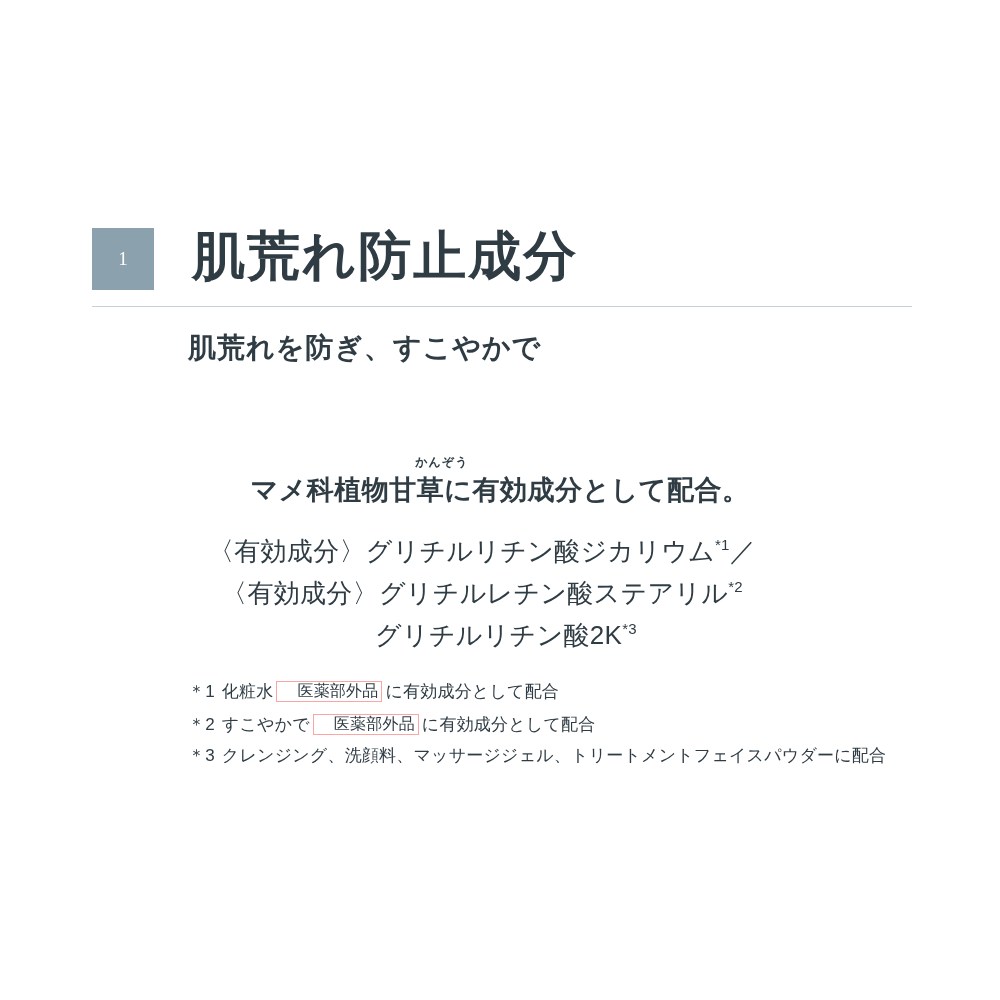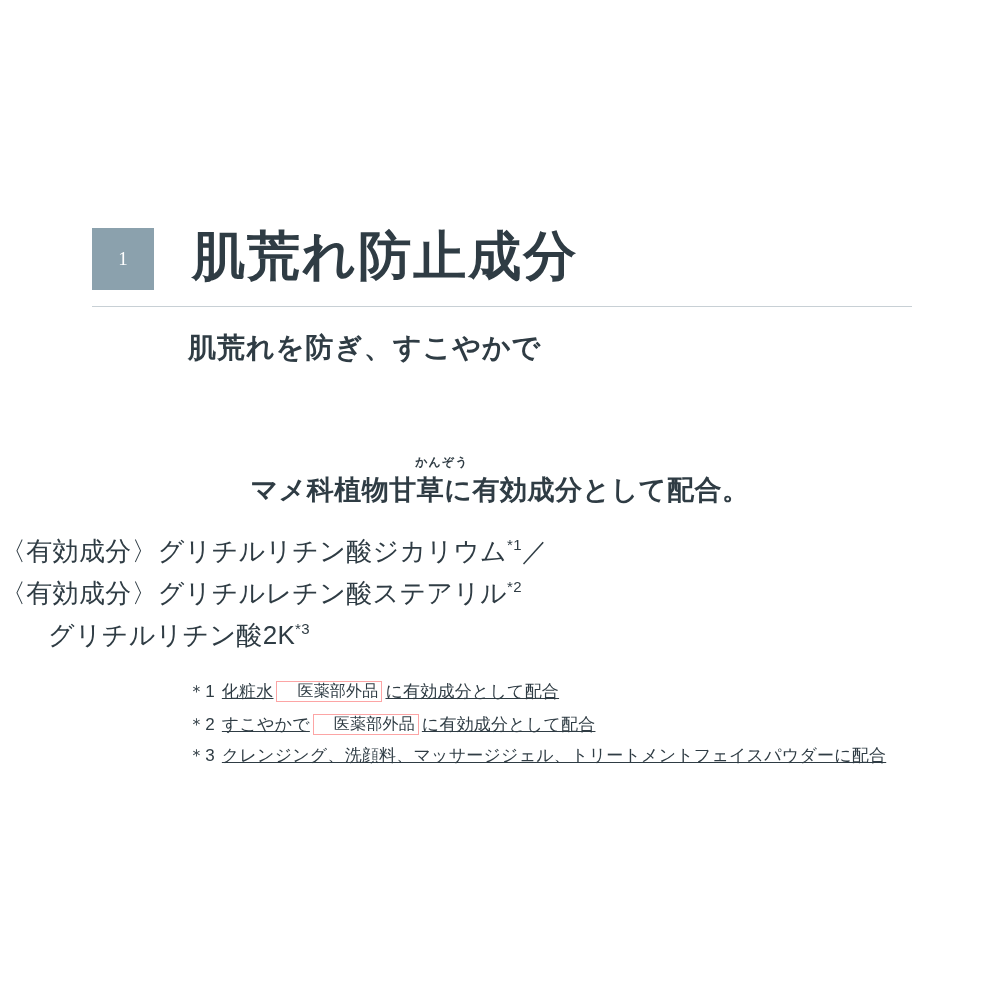--- a/index.html
+++ b/index.html
@@ -113,21 +113,21 @@
     white-space: nowrap;
     color: #2f3c44;
     margin-left: 25px;
   }
 
   .ingredient-lines {
     position: absolute;
     left: 0;
     top: 530px;
     width: 964px;
-    text-align: left;
+    text-align: center;
   }
   .ing-line {
     font-size: 26px;
     line-height: 1.62;
     letter-spacing: 0.3px;
     color: #2f3c44;
     white-space: nowrap;
   }
   .ing-line sup {
     font-size: 15px;
@@ -153,21 +153,20 @@
     letter-spacing: 0.2px;
     color: #2f3c44;
     margin-bottom: 12px;
     white-space: nowrap;
   }
   .fn-mark {
     margin-right: 7px;
   }
   .fn-text {
     margin-right: 0;
-    text-decoration: underline;
   }
   .fn-box {
     border: 1px solid #fca5a5;
     padding: 1px 3px 2px 20px;
     margin: 0 3px;
     font-size: 16px;
     line-height: 1.0;
     display: inline-block;
   }
 </style>

